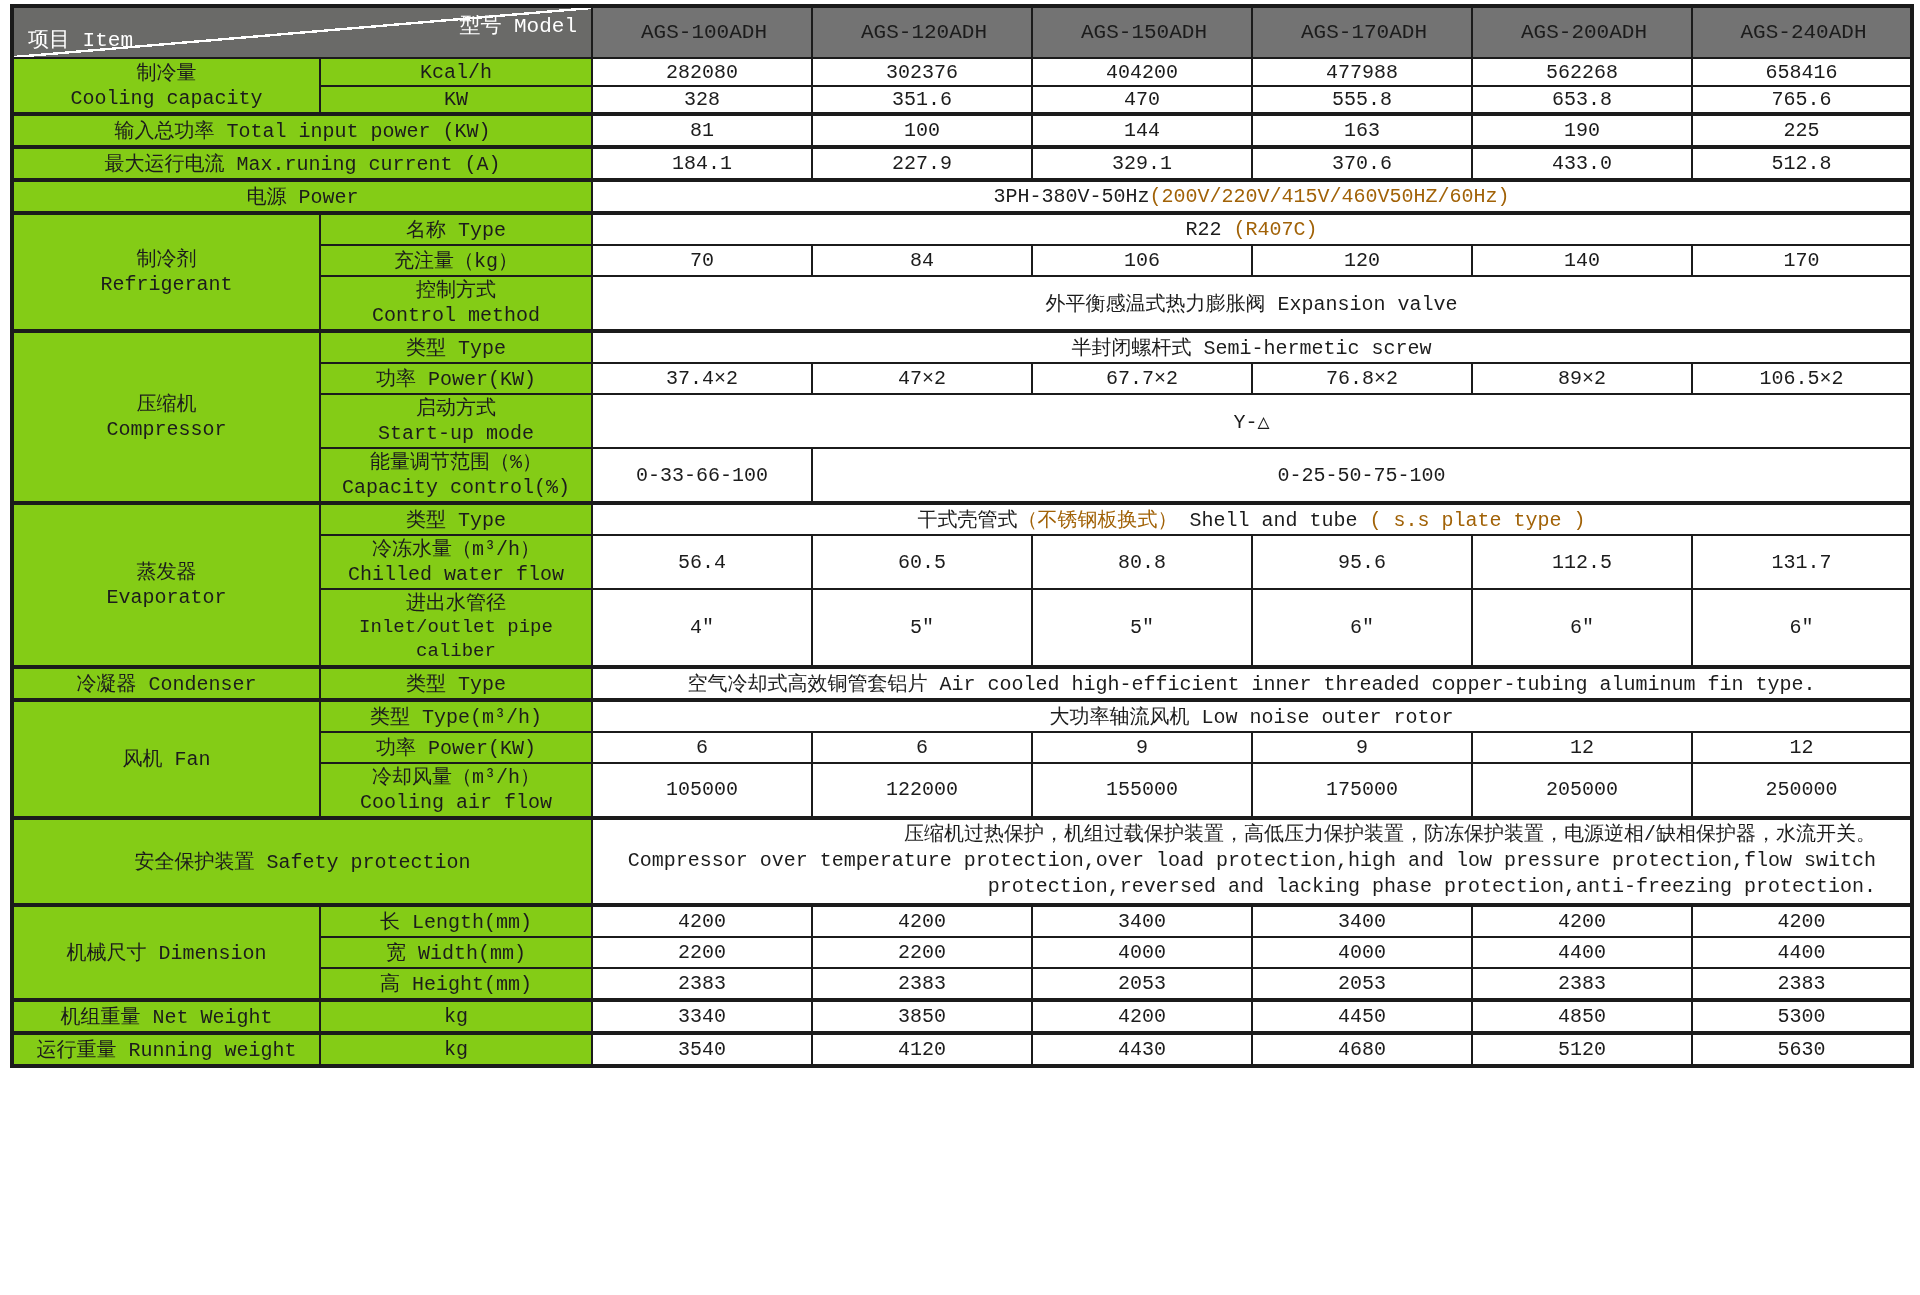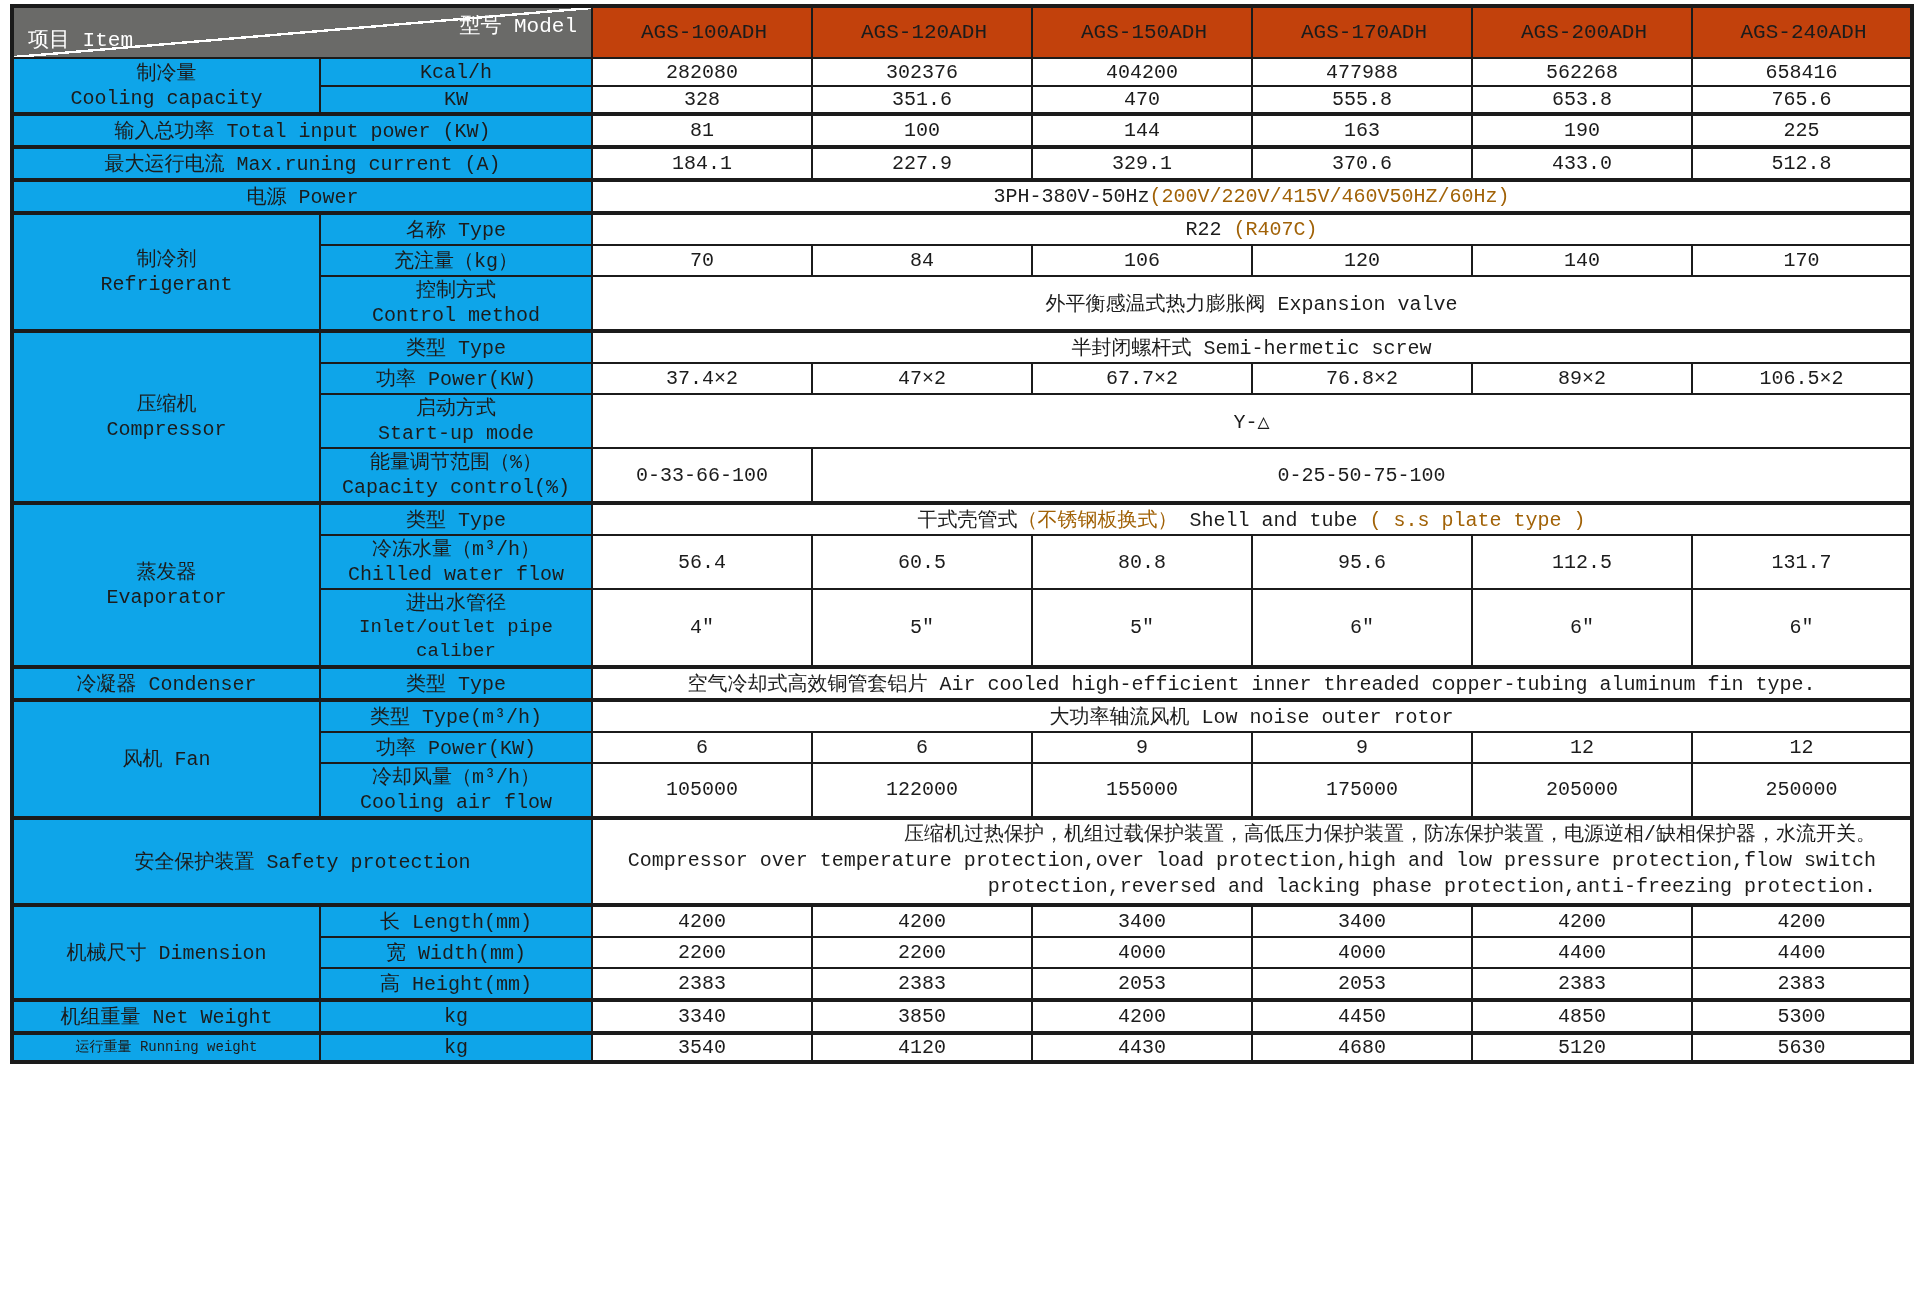--- a/index.html
+++ b/index.html
@@ -21,23 +21,23 @@
   td{
     border:2px solid #1b1b1b;
     text-align:center;vertical-align:middle;
     font-size:20px;padding:1px 4px;overflow:hidden;
   }
   tr{height:28px;}
   tr.h52{height:52px;}
   tr.h54{height:54px;}
   tr.h86{height:86px;}
   tr.grp td{border-top-width:4px;}
-  td.lab{background:#0ea5e9;}
+  td.lab{background:#84cc16;}
   td.val{background:#ffffff;}
-  td.model{background:#c2410c;font-size:21px;padding-left:8px;}
+  td.model{background:#737373;font-size:21px;padding-left:8px;}
   td.diag{
     position:relative;background-color:#6a6a68;padding:0;
     background-image:linear-gradient(to bottom right,
       rgba(0,0,0,0) calc(50% - 1.2px),
       #ffffff calc(50% - 1.2px),
       #ffffff calc(50% + 1.2px),
       rgba(0,0,0,0) calc(50% + 1.2px));
   }
   .diag-model{position:absolute;top:3px;right:14px;color:#fff;font-size:21px;}
   .diag-item{position:absolute;bottom:4px;left:14px;color:#fff;font-size:21px;text-align:center;}
@@ -297,21 +297,21 @@
       <td class="lab">机组重量  Net Weight</td>
       <td class="lab">kg</td>
     <td class="val">3340</td>
           <td class="val">3850</td>
           <td class="val">4200</td>
           <td class="val">4450</td>
           <td class="val">4850</td>
           <td class="val">5300</td>
         </tr>
     <tr class="grp">
-      <td class="lab" style="font-size:14px">运行重量  Running weight</td>
+      <td class="lab" style="font-size:20px">运行重量  Running weight</td>
       <td class="lab">kg</td>
     <td class="val">3540</td>
           <td class="val">4120</td>
           <td class="val">4430</td>
           <td class="val">4680</td>
           <td class="val">5120</td>
           <td class="val">5630</td>
         </tr>
   </tbody>
     </table>

